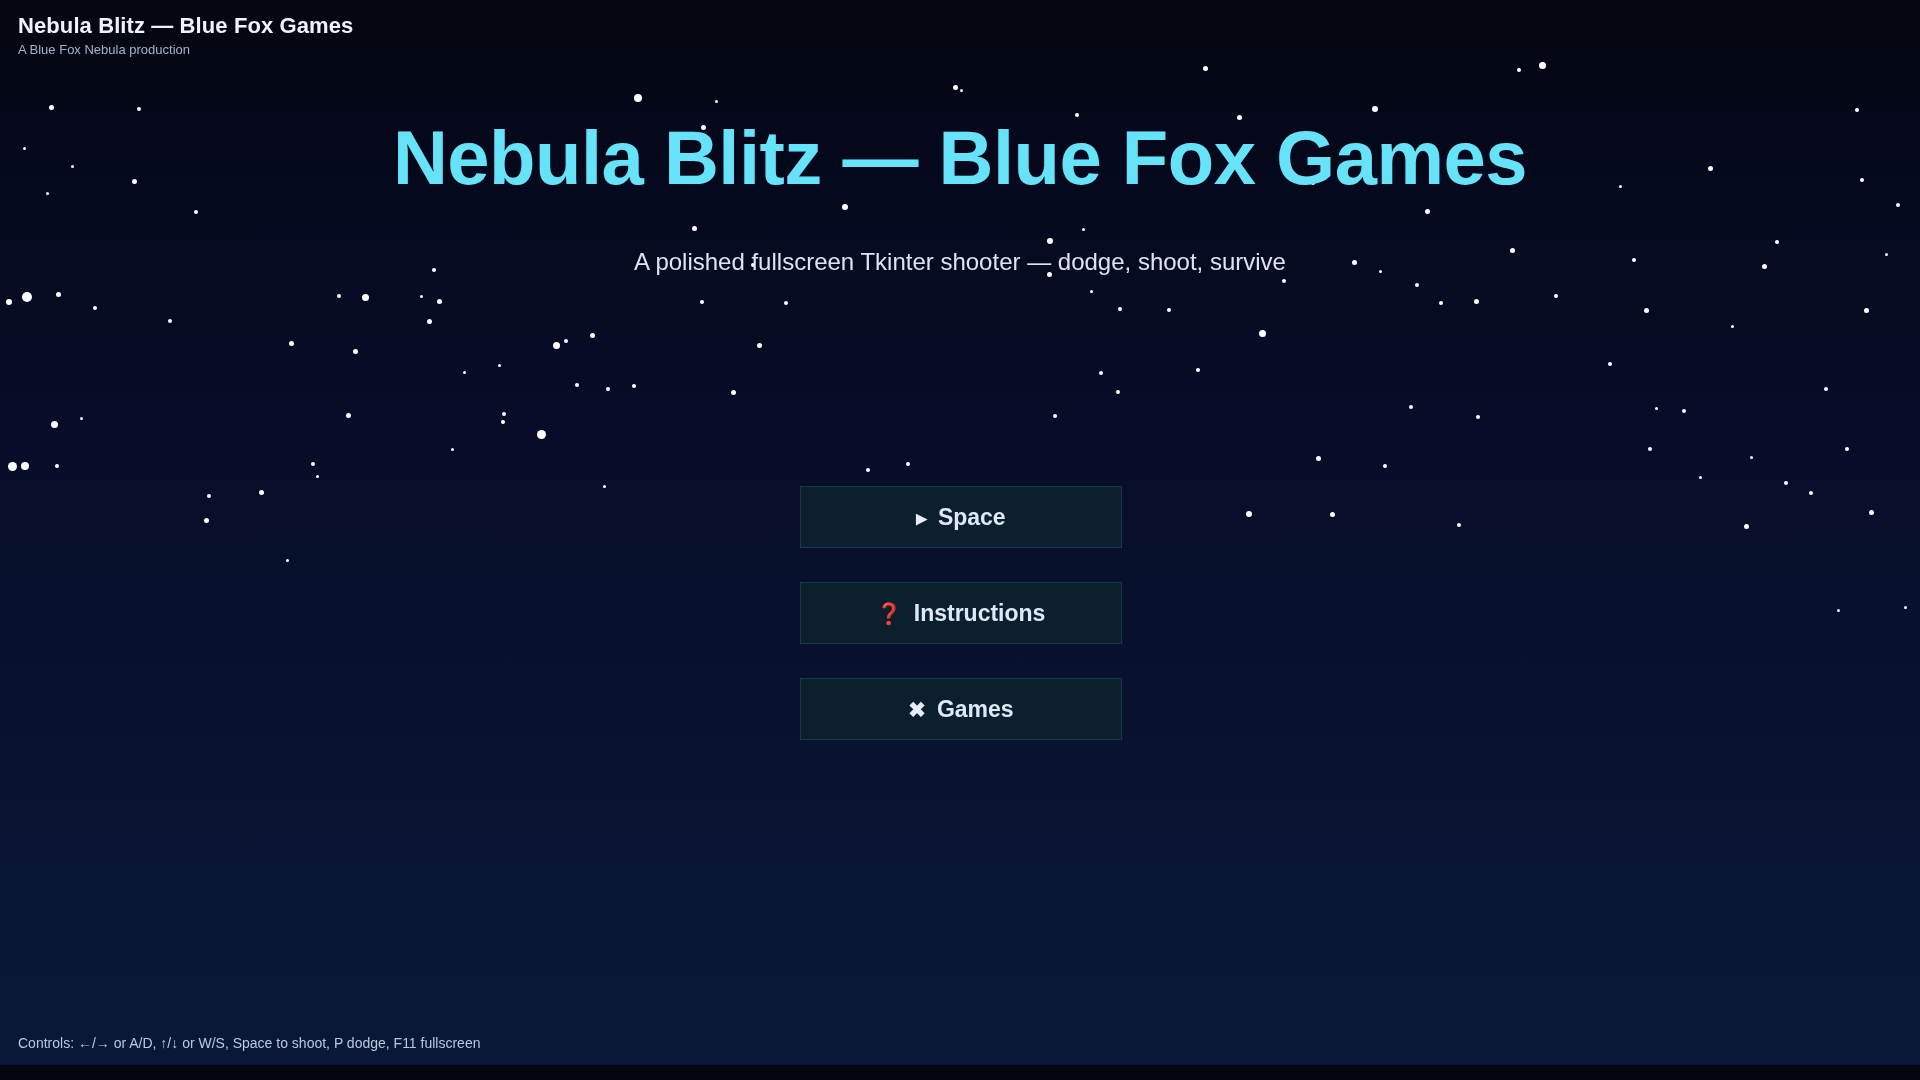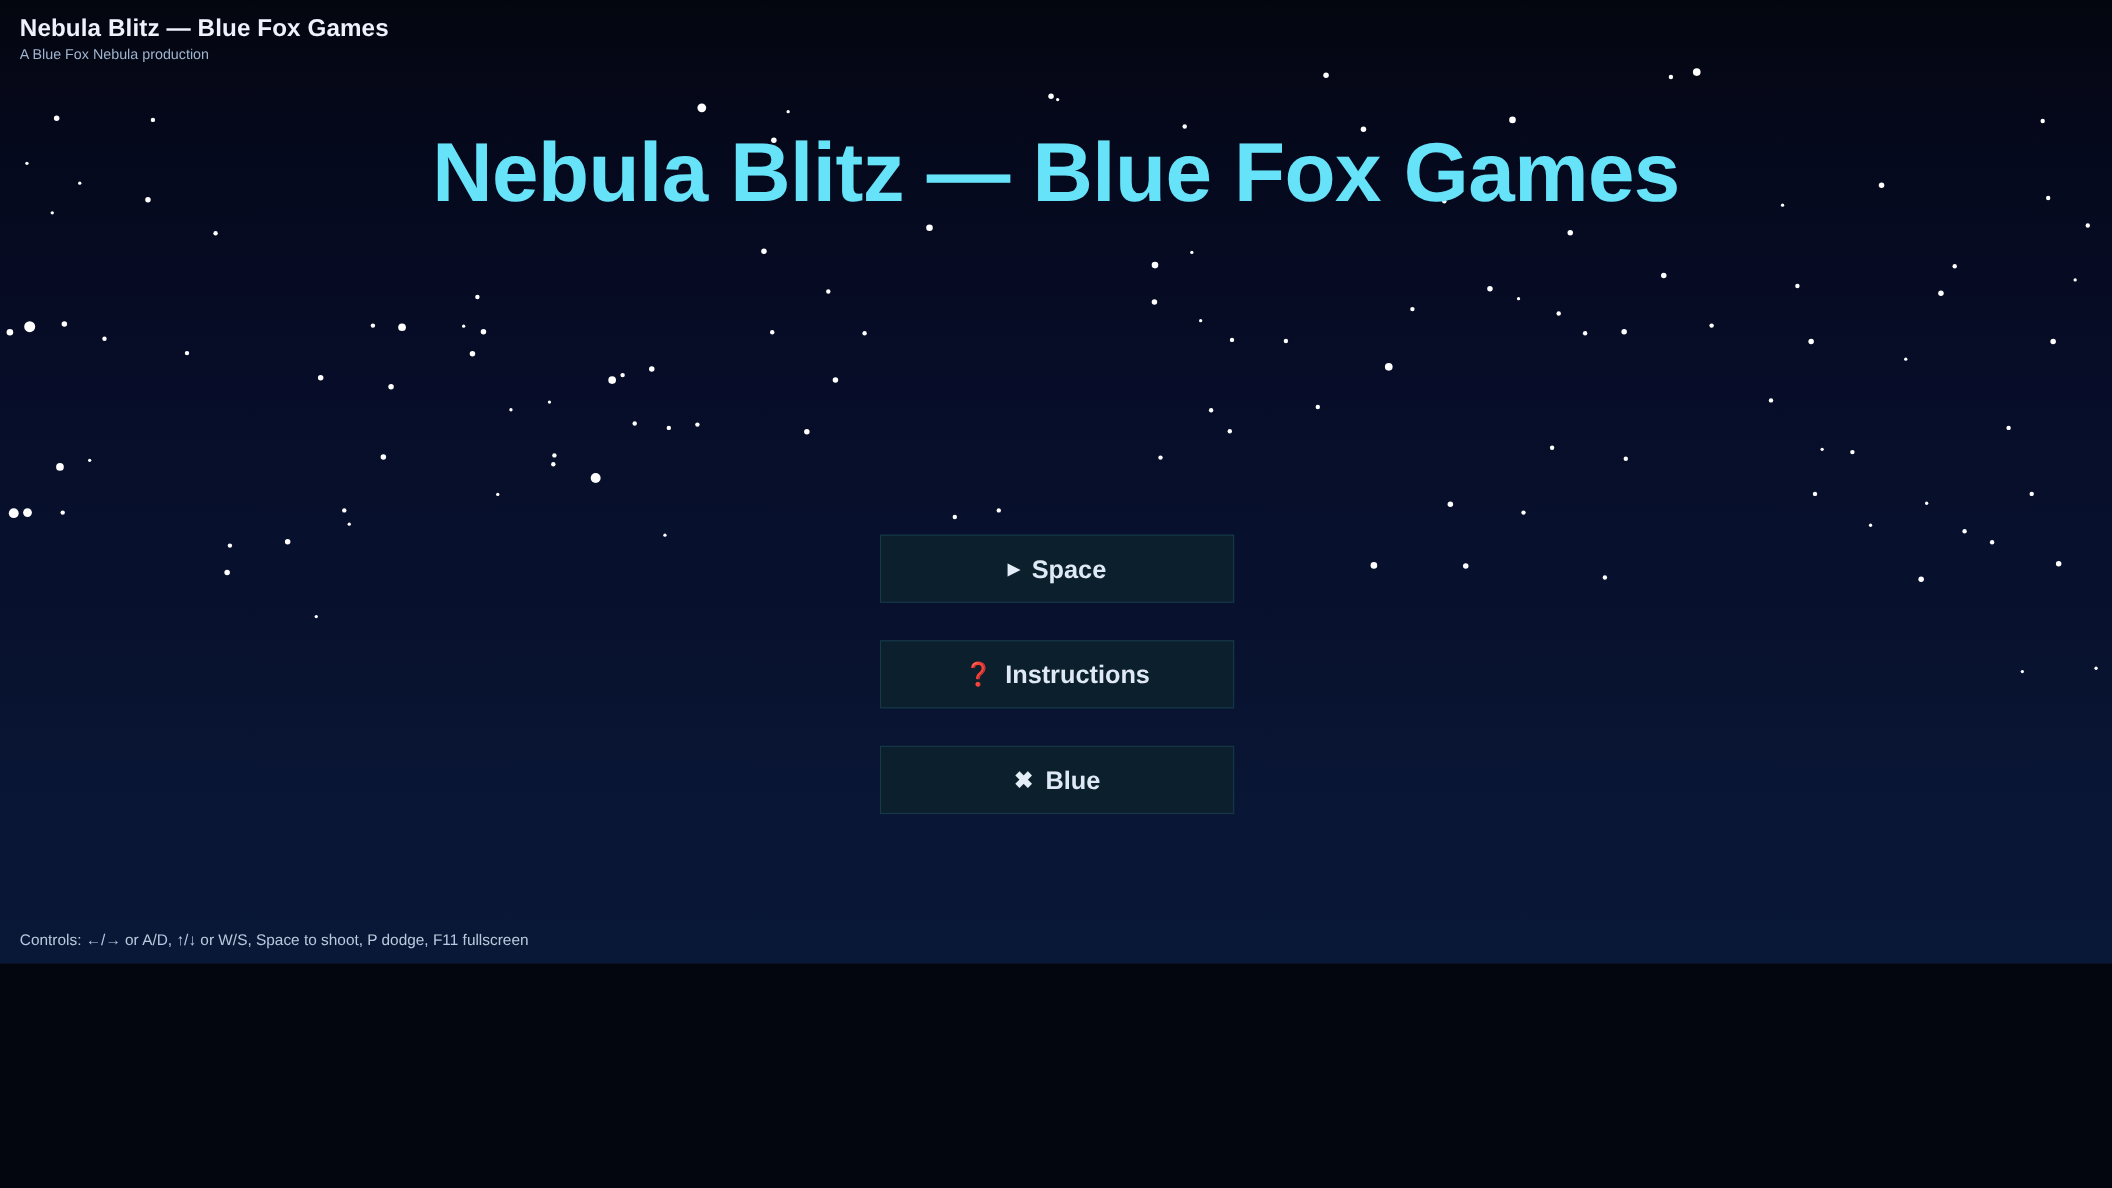--- a/index.html
+++ b/index.html
@@ -5,21 +5,21 @@
 <style>
   * { margin:0; padding:0; box-sizing:border-box; }
   html, body {
     width:1920px; height:1080px;
     overflow:hidden;
     background:#04060f;
     font-family:"Liberation Sans", sans-serif;
   }
   #screen {
     position:relative;
-    width:1920px; height:876px;
+    width:1920px; height:1065px;
     background:linear-gradient(to bottom,
       #04060f 0%,
       #05081a 12%,
       #060b22 26%,
       #070d28 40%,
       #07102c 55%,
       #081330 70%,
       #091635 85%,
       #0a1838 100%);
     overflow:hidden;
@@ -245,36 +245,37 @@
       <div class="star" style="left:1118px;top:307px;width:4px;height:4px;background:#ffffff;"></div>
     </div>
 
   <div id="header">
     <div id="header-title">Nebula Blitz — Blue Fox Games</div>
     <div id="header-subtitle">A Blue Fox Nebula production</div>
   </div>
 
   <div id="hero">
     <div id="game-title">Nebula Blitz — Blue Fox Games</div>
+    <div id="game-subtitle">A polished fullscreen Tkinter shooter — dodge, shoot, survive</div>
   </div>
 
   <div id="menu">
 
     <div class="menu-button">
       <span class="btn-icon">▸</span>
       <span class="btn-label">Space</span>
     </div>
 
     <div class="menu-button">
       <span class="btn-icon">❓</span>
       <span class="btn-label">Instructions</span>
     </div>
 
     <div class="menu-button">
       <span class="btn-icon">✖</span>
-      <span class="btn-label">Blue</span>
+      <span class="btn-label">Games</span>
     </div>
 
   </div>
 
   <div id="footer">Controls: ←/→ or A/D, ↑/↓ or W/S, Space to shoot, P dodge, F11 fullscreen</div>
 
 </div>
 
 </body></html>

